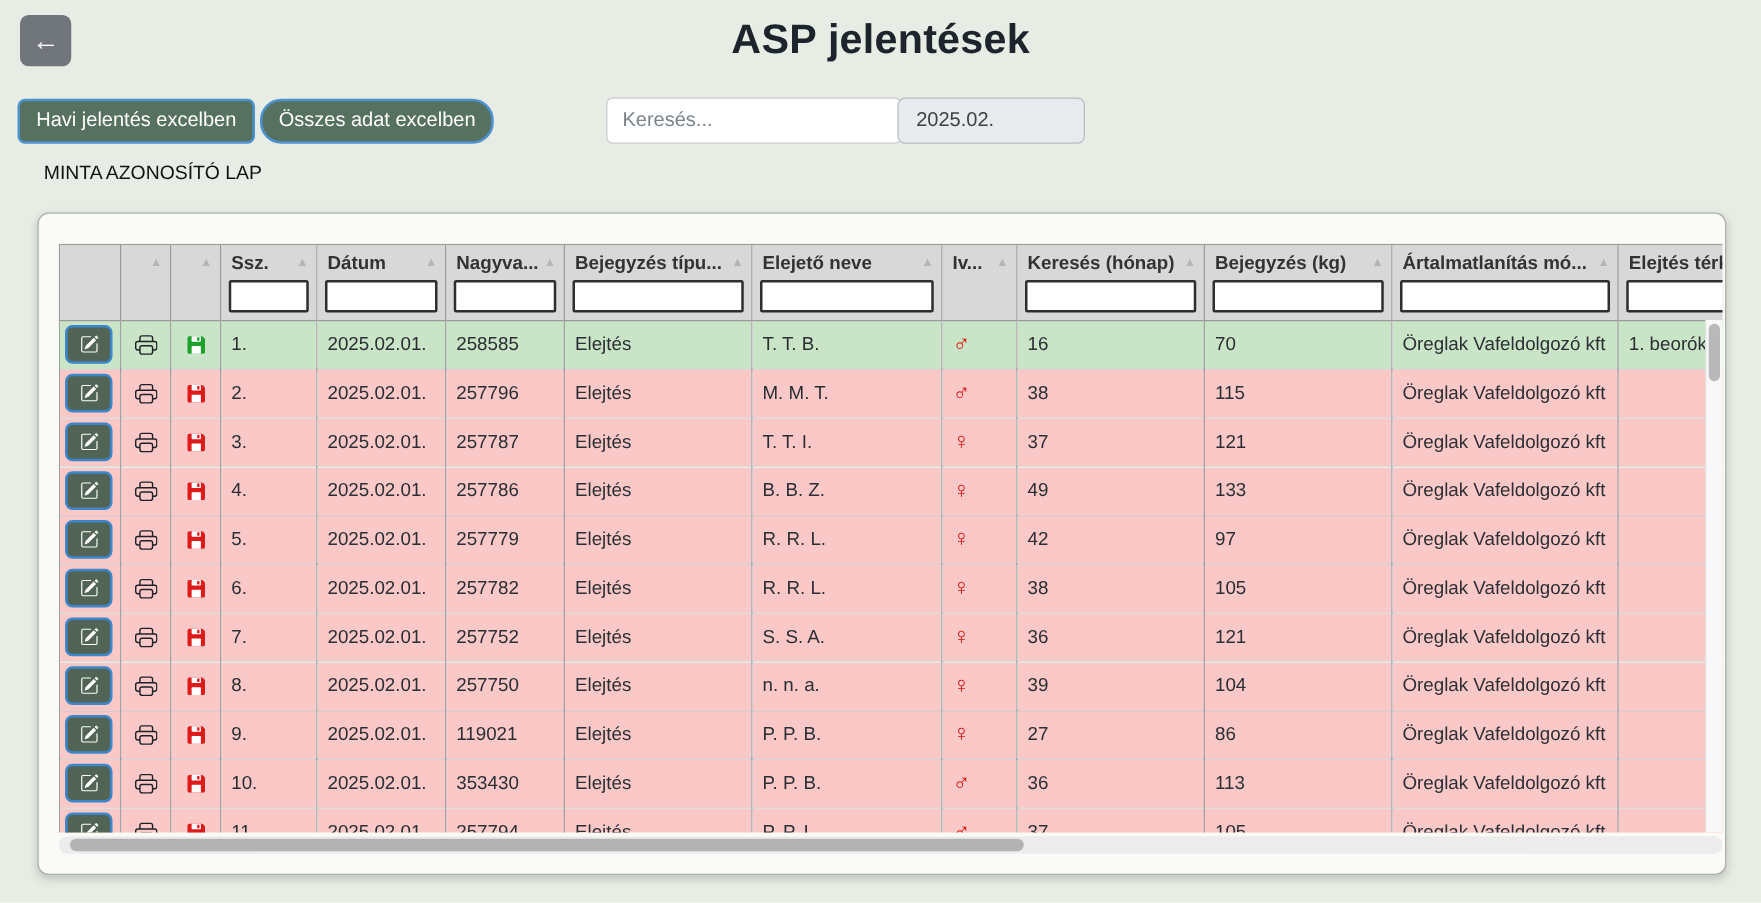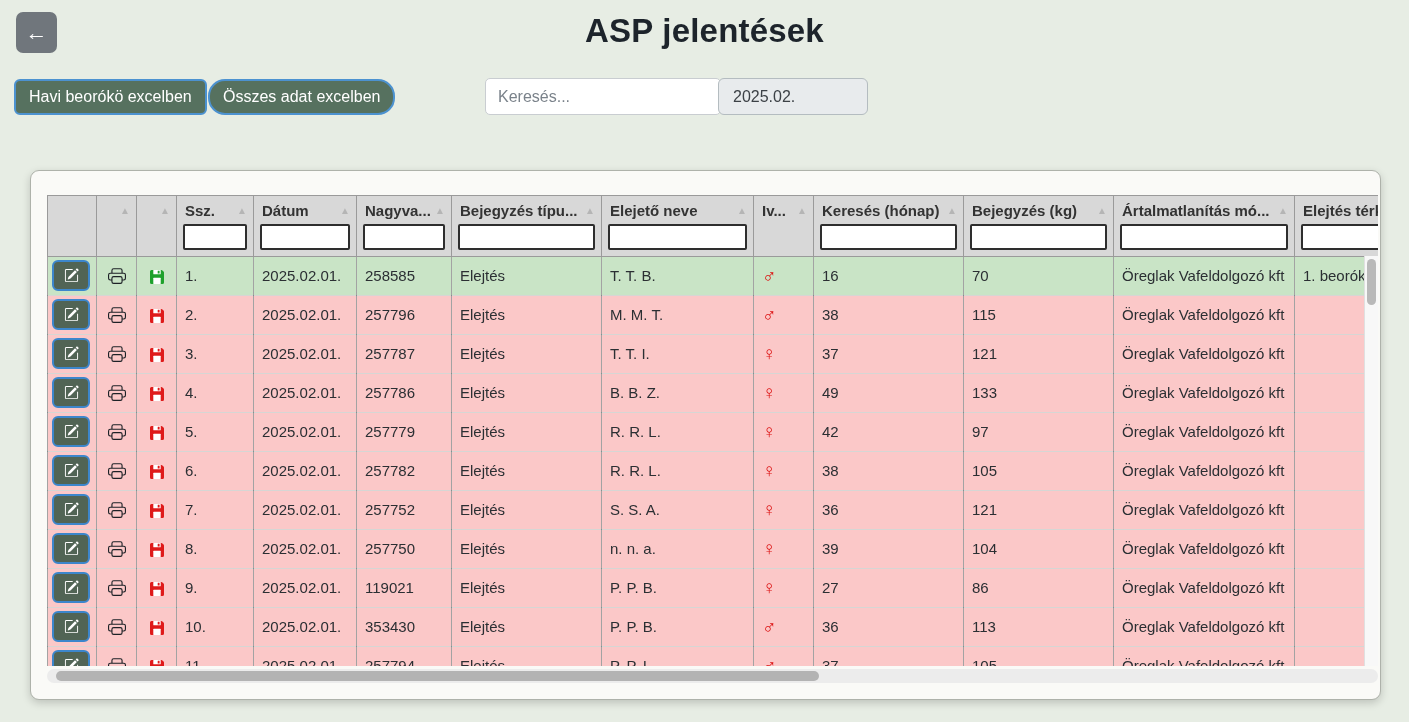--- a/index.html
+++ b/index.html
@@ -153,27 +153,28 @@
 </style>
 </head>
 <body>
 
 <button class="back-btn">
   <span>←</span>
 </button>
 
 <div class="page-title">ASP jelentések</div>
 
-<button class="export-btn" id="btn-monthly">Havi beorókö excelben</button>
+<button class="export-btn" id="btn-monthly">Havi jelentés excelben</button>
 <button class="export-btn" id="btn-alldata">Összes adat excelben</button>
 
 <input class="search-input" type="text" placeholder="Keresés..." style="">
 <input class="month-input" type="text" readonly="" value="2025.02." style="">
 
 <div class="tabs">
+  <button class="tab inactive">MINTA AZONOSÍTÓ LAP</button>
 </div>
 
 <div class="card">
   <div class="table-viewport">
     <table class="grid" id="report-table">
         <colgroup>
           <col style="width: 49px;">
           <col style="width: 40px;">
           <col style="width: 40px;">
           <col style="width: 77px;">

